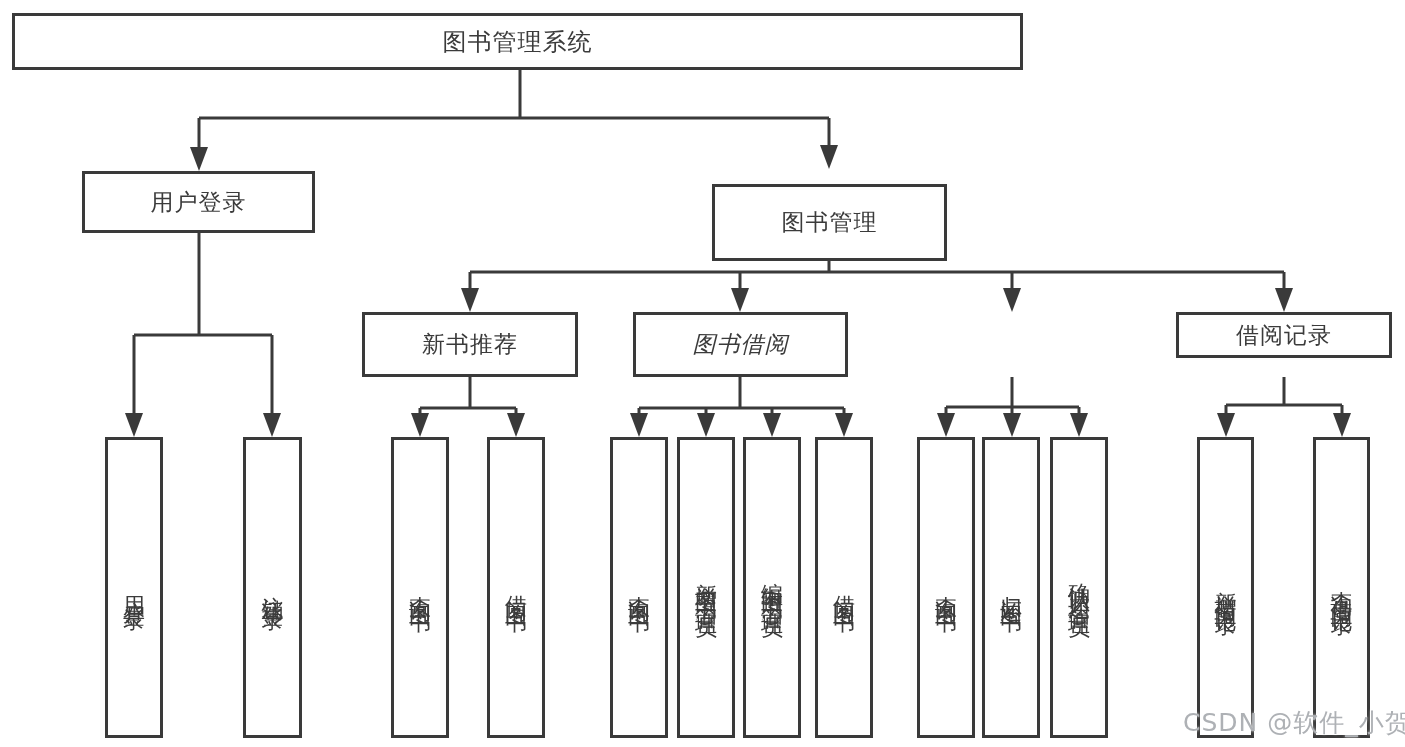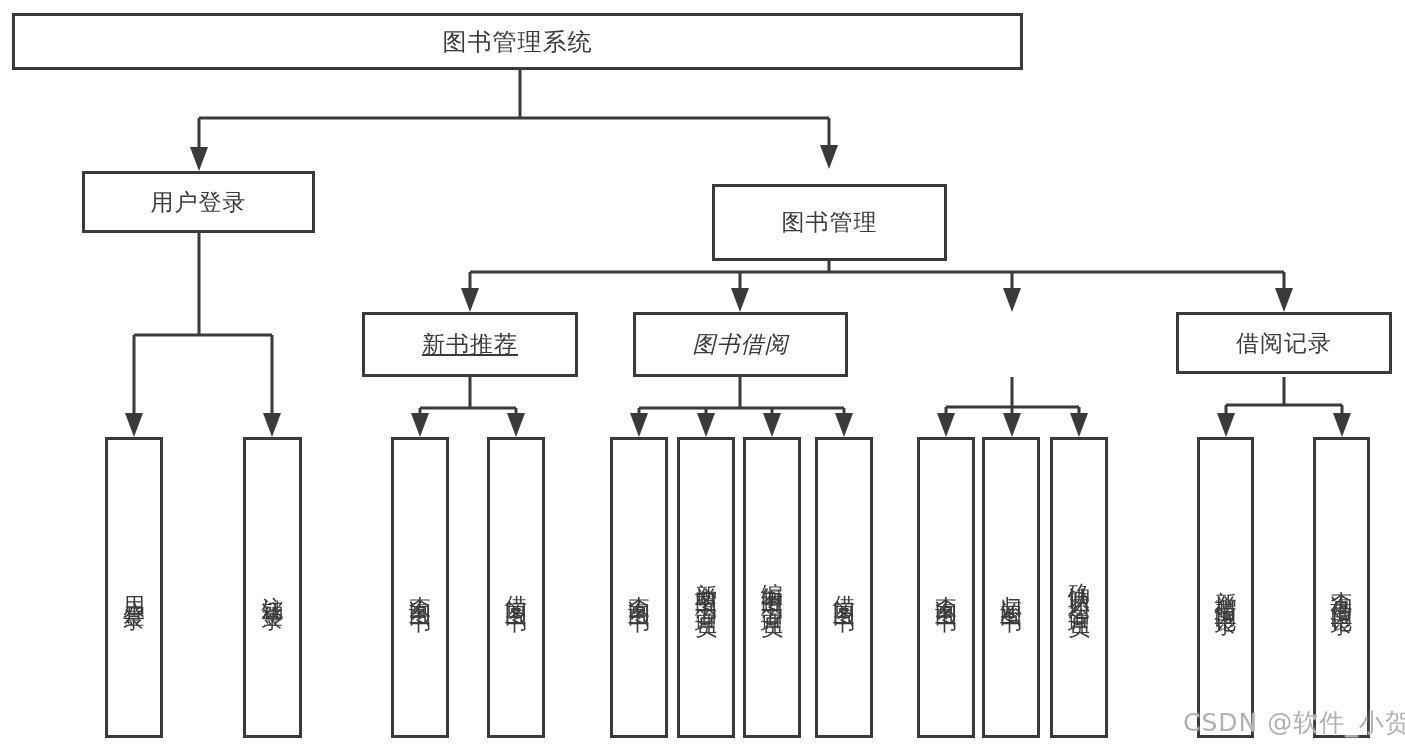--- a/index.html
+++ b/index.html
@@ -105,27 +105,27 @@
     <span>图书管理系统</span>
   </div>
 
   <div class="box" style="left:82px; top:171px; width:233px; height:62px;">
     <span>用户登录</span>
   </div>
   <div class="box" style="left:712px; top:169px; width:235px; height:77px;margin-top:15px;">
     <span>图书管理</span>
   </div>
 
-  <div class="box" style="left:362px; top:312px; width:216px; height:65px;text-decoration:underline;">
+  <div class="box" style="left:362px; top:312px; width:216px; height:65px;">
     <span>新书推荐</span>
   </div>
   <div class="box" style="left:633px; top:312px; width:215px; height:65px;font-style:italic;">
     <span>图书借阅</span>
   </div>
-  <div class="box" style="left:1176px; top:312px; width:216px; height:62px;">
+  <div class="box" style="left:1176px; top:312px; width:216px; height:46px;">
     <span>借阅记录</span>
   </div>
 
   <div class="box leaf" style="left:105px; top:437px; width:58px; height:301px;">
     <span class="vtext">用户登录</span>
   </div>
   <div class="box leaf" style="left:243px; top:437px; width:59px; height:301px;">
     <span class="vtext">注销登录</span>
   </div>
 

